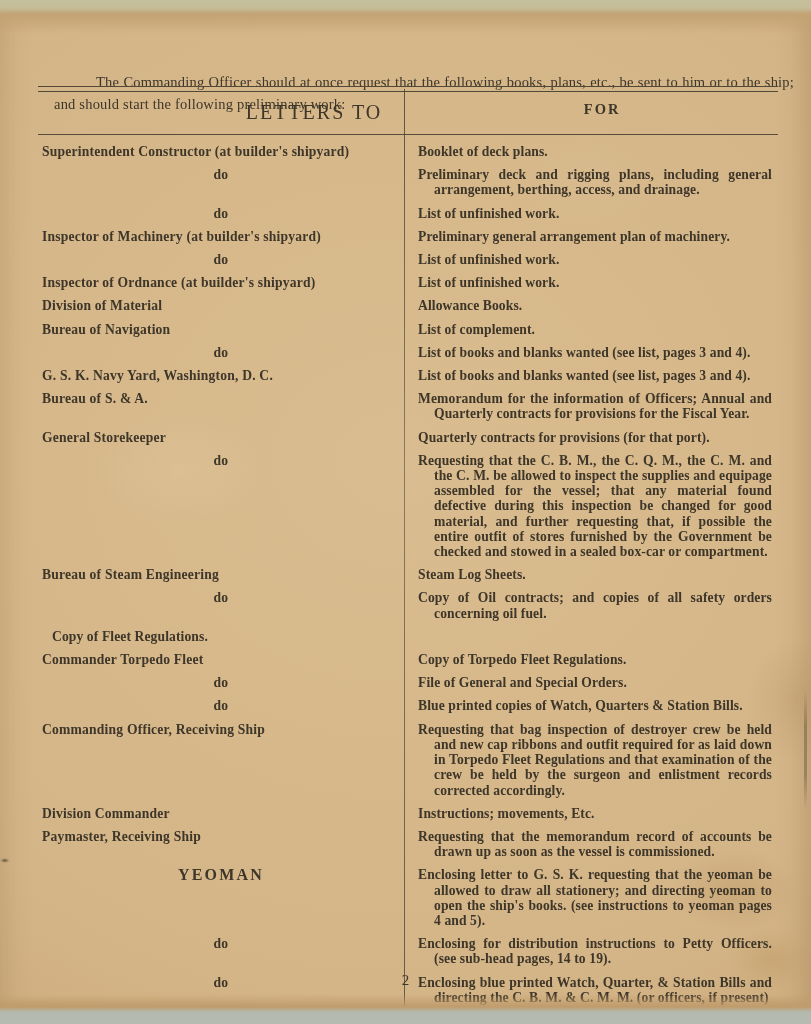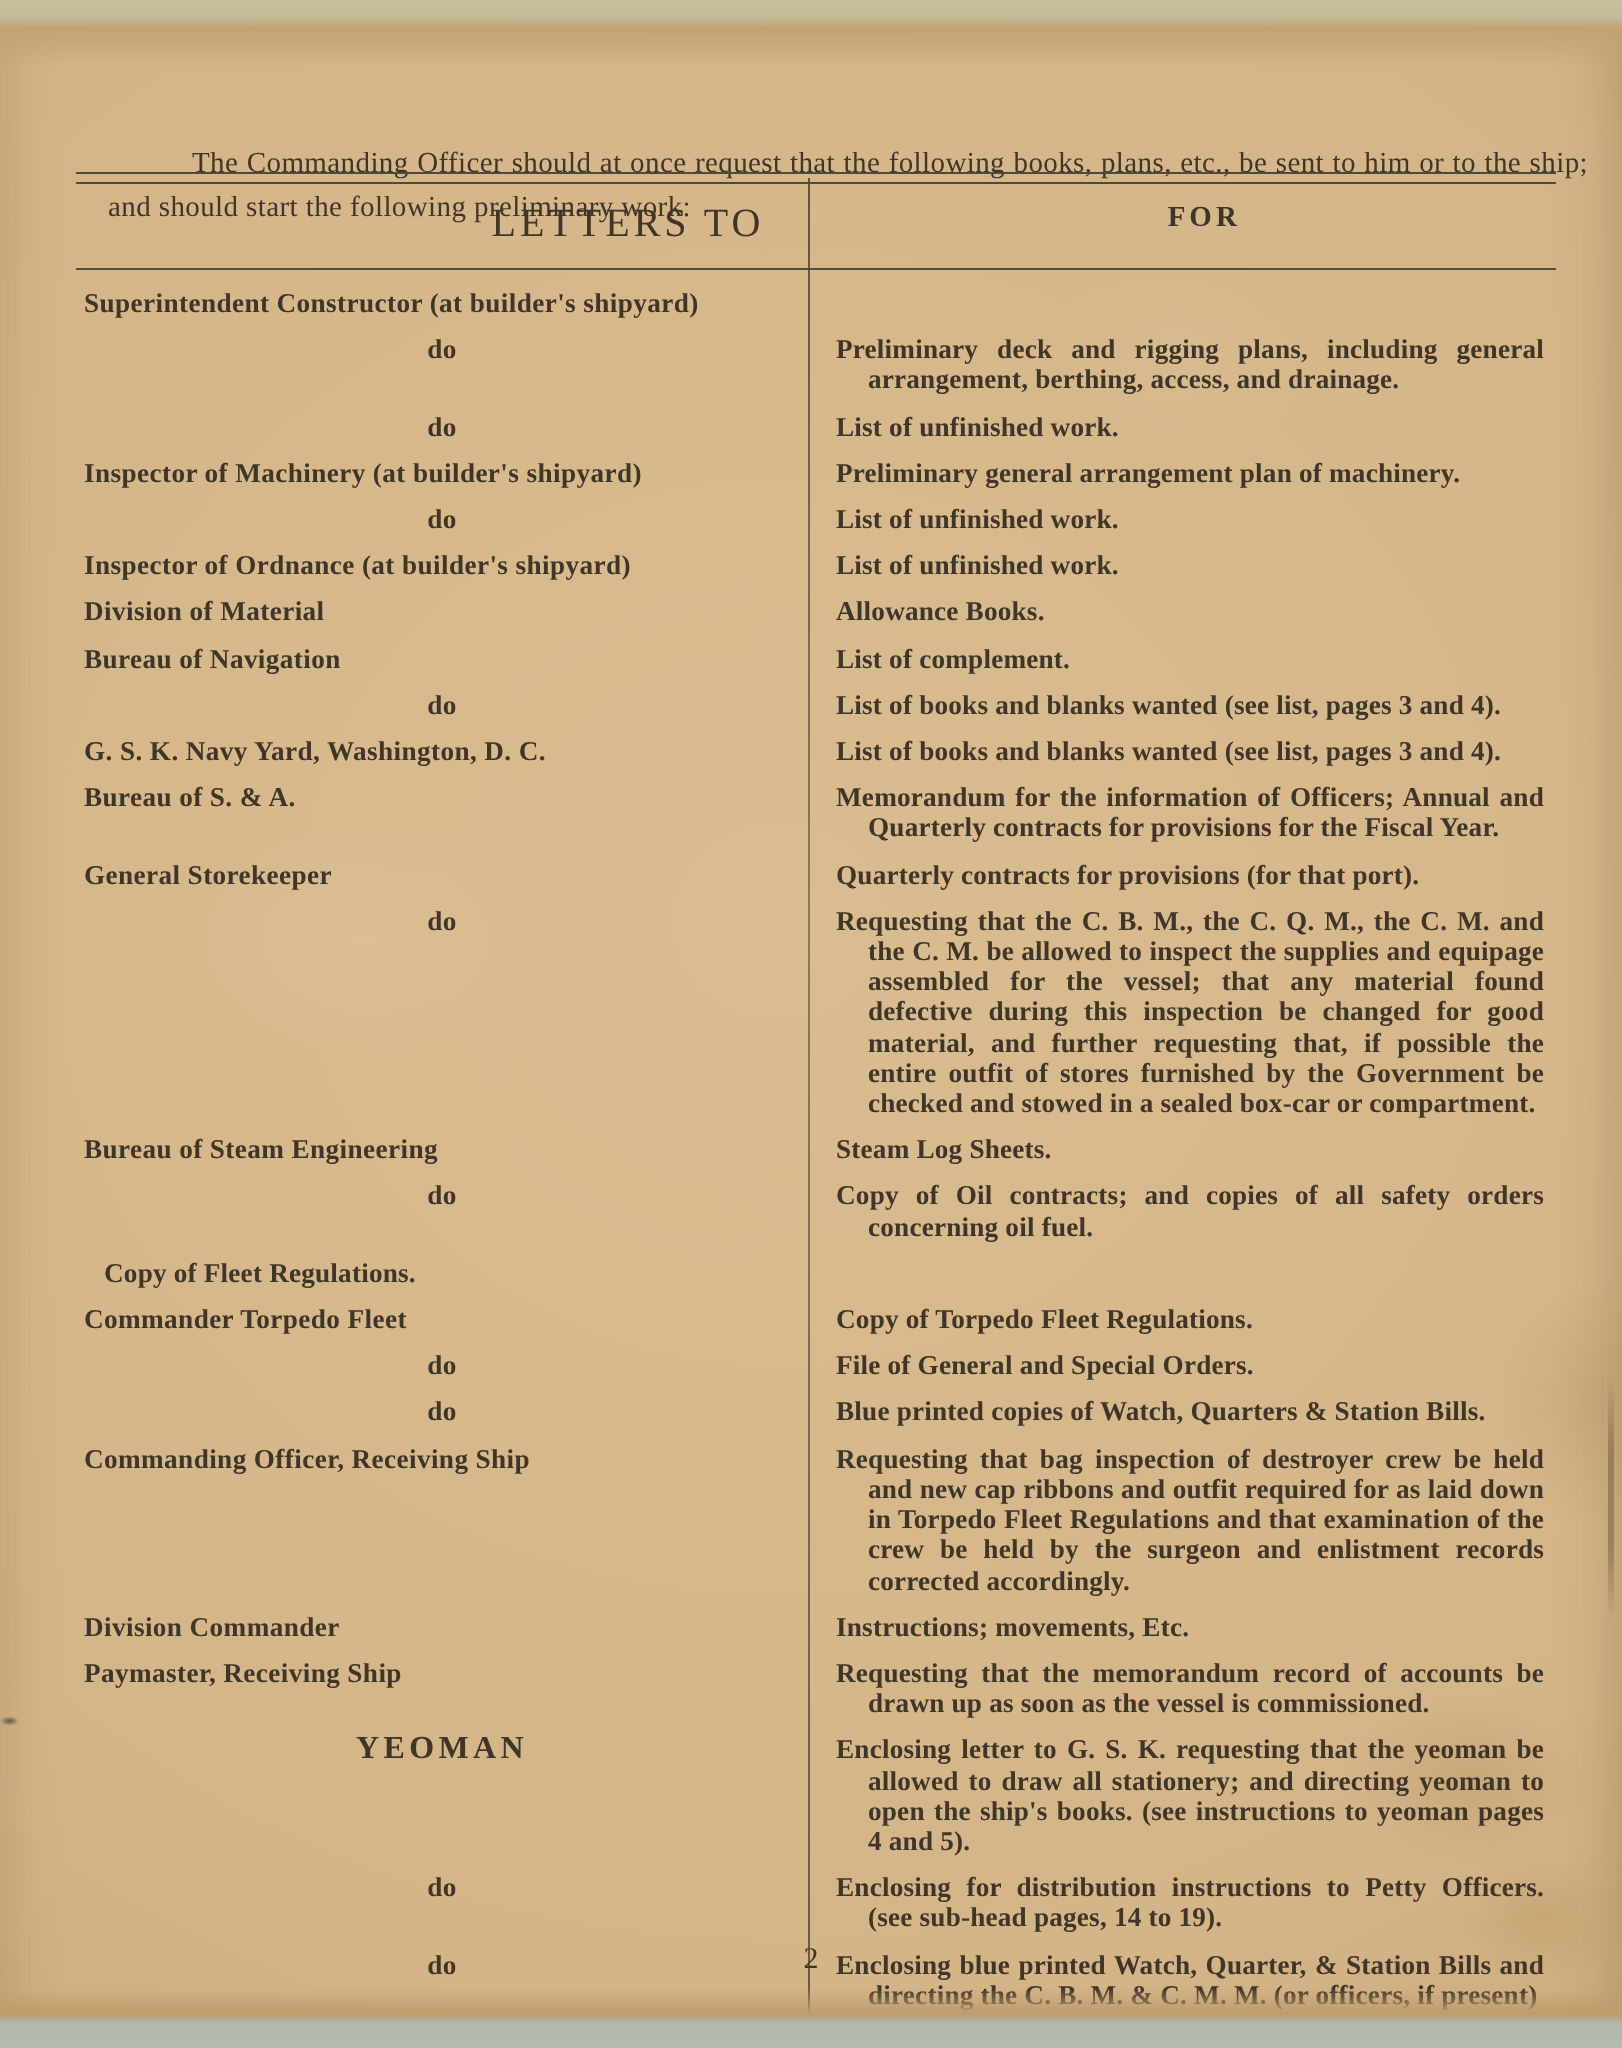--- a/index.html
+++ b/index.html
@@ -126,20 +126,21 @@
     <div class="thead">
       <div class="h-left">LETTERS TO</div>
       <div class="h-right">FOR</div>
     </div>
     <div class="rule-single"></div>
     <div class="tbody" id="rows">
       <div class="v-divider"></div>
 
   <div class="row">
     <div class="cell-left">Superintendent Constructor (at builder's shipyard)</div>
+    <div class="cell-right">Booklet of deck plans.</div>
   </div>
 
   <div class="row">
     <div class="cell-left center">do</div>
     <div class="cell-right">Preliminary deck and rigging plans, including general arrangement, berthing, access, and drainage.</div>
   </div>
 
   <div class="row">
     <div class="cell-left center">do</div>
     <div class="cell-right">List of unfinished work.</div>

